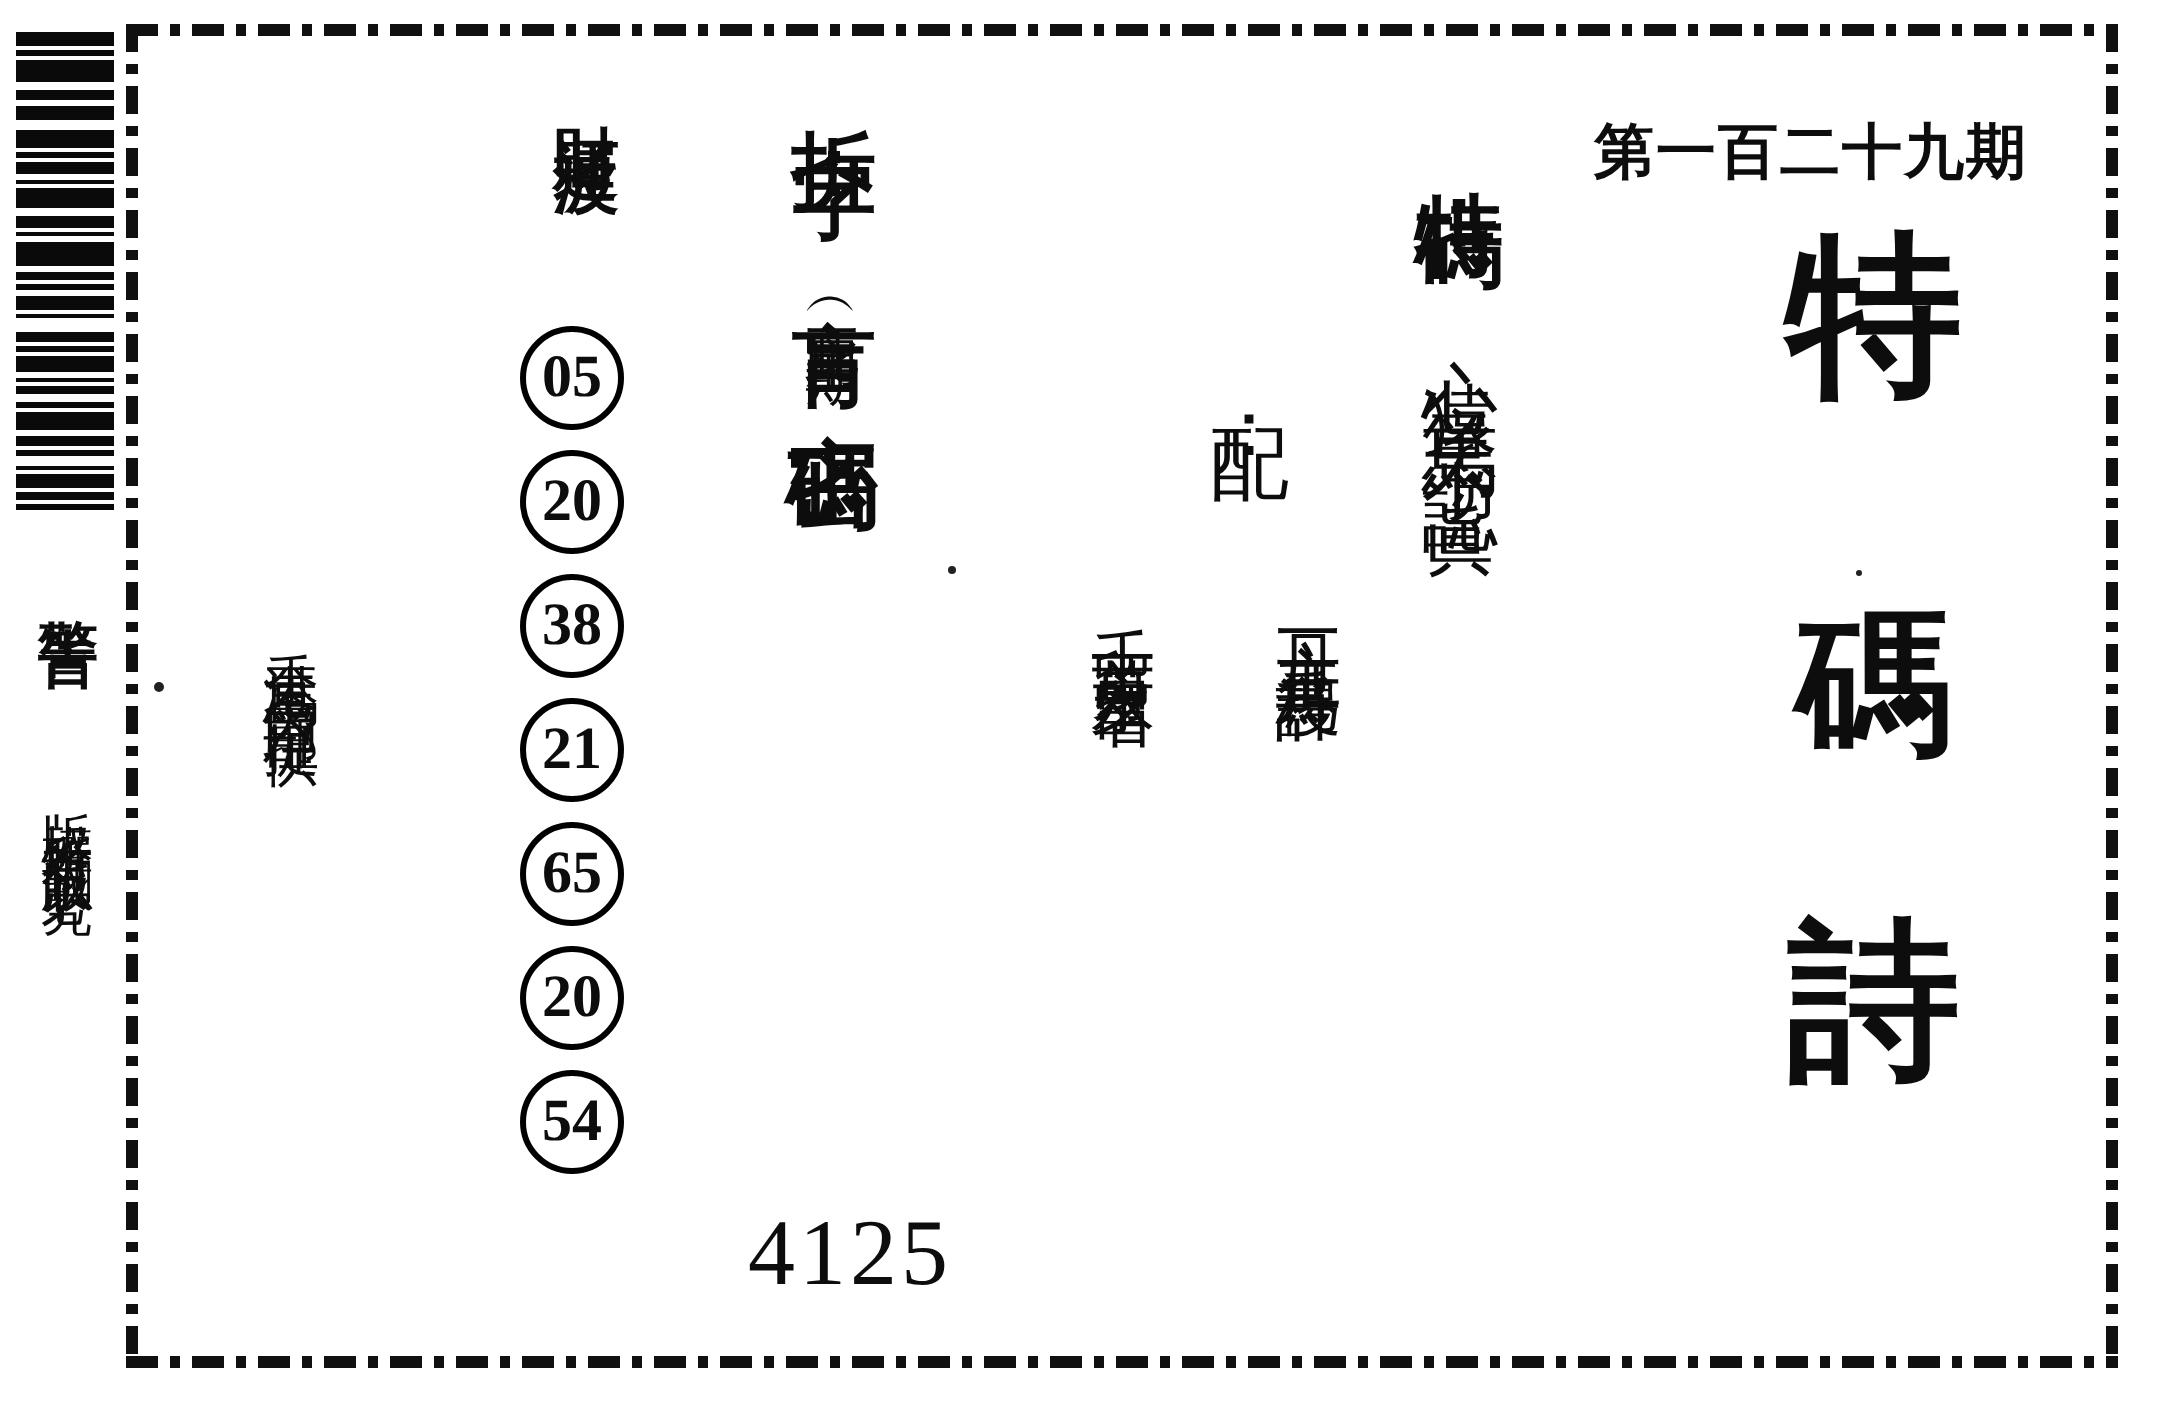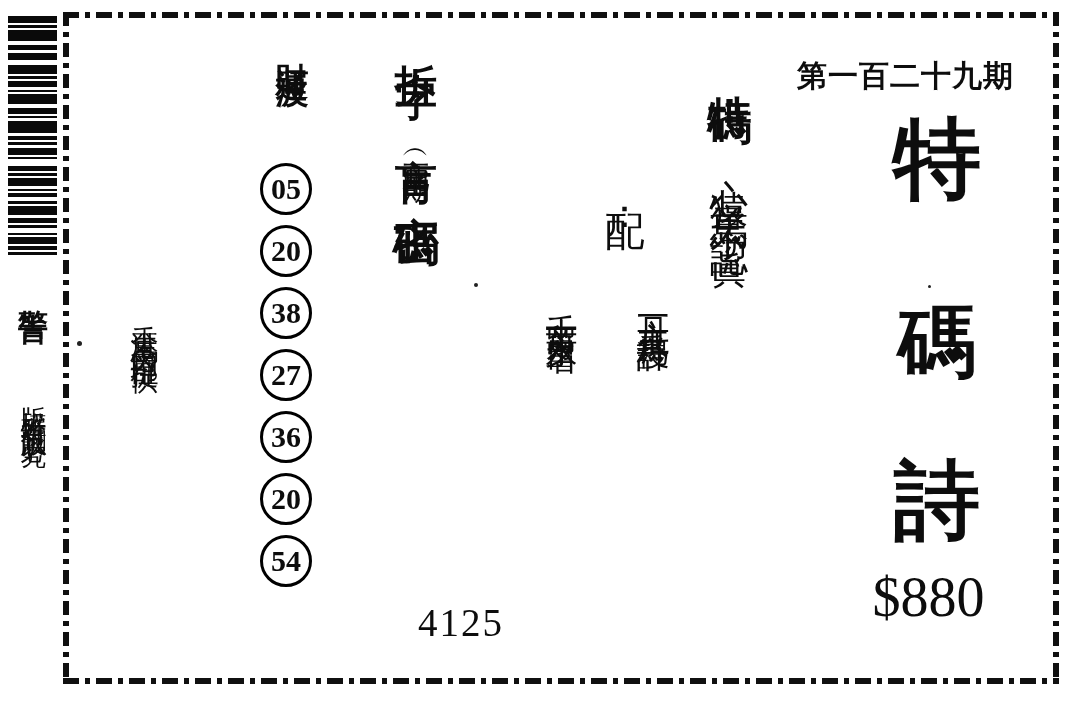--- a/index.html
+++ b/index.html
@@ -36,21 +36,21 @@
     width:46px;height:46px;border:3px solid #000000;border-radius:50%;
     display:flex;align-items:center;justify-content:center;
     font-family:"Liberation Serif","DejaVu Serif",serif;font-size:30px;font-weight:700;
     background:#fff;
   }
   .split-col{position:absolute;left:393px;top:30px;line-height:1;}
   .split-label{font-size:42px;letter-spacing:12px;font-weight:600;}
   .split-char{font-size:42px;font-weight:600;margin-top:12px;}
   .split-note{font-size:27px;letter-spacing:3px;margin-top:12px;}
   .split-code-label{font-size:46px;font-weight:700;letter-spacing:6px;margin-top:14px;}
-  .code-number{position:absolute;left:374px;top:600px;font-size:39px;letter-spacing:2px;margin-left:44px;}
+  .code-number{position:absolute;left:374px;top:600px;font-size:47px;letter-spacing:2px;}
   .pair-label{position:absolute;left:597px;top:182px;font-size:40px;letter-spacing:4px;}
   .pair-line1{position:absolute;left:630px;top:291px;font-size:33px;letter-spacing:4px;}
   .pair-line2{position:absolute;left:540px;top:288px;font-size:32px;letter-spacing:5px;}
   .special-col{position:absolute;left:707px;top:60px;line-height:1;}
   .special-label{font-size:44px;font-weight:700;letter-spacing:8px;}
   .special-phrase{font-size:38px;letter-spacing:12px;margin-top:16px;}
   .issue{position:absolute;left:797px;top:56px;font-size:30px;letter-spacing:1px;white-space:nowrap;font-weight:bold;}
   .title-char{position:absolute;left:882px;width:110px;text-align:center;font-weight:700;line-height:1;}
   .t1{top:116px;font-size:88px;}
   .t2{top:304px;font-size:78px;}
@@ -114,24 +114,24 @@
     <div class="circle">
         <span>05</span>
       </div>
     <div class="circle">
         <span>20</span>
       </div>
     <div class="circle">
         <span>38</span>
       </div>
     <div class="circle">
-        <span>27</span>
+        <span>21</span>
       </div>
     <div class="circle">
-        <span>36</span>
+        <span>65</span>
       </div>
     <div class="circle">
         <span>20</span>
       </div>
     <div class="circle">
         <span>54</span>
       </div>
   </div>
 
   <div class="split-col v">
@@ -148,18 +148,17 @@
 
   <div class="special-col v">
     <span class="special-label">特碼：</span>
     <span class="special-phrase">心猿意馬不認眞</span>
   </div>
 
   <div class="issue">第一百二十九期</div>
   <div class="title-char t1">特</div>
   <div class="title-char t2">碼</div>
   <div class="title-char t3">詩</div>
-  <div class="price">$880</div>
 
   <div class="speck sp1"></div>
   <div class="speck sp2"></div>
   <div class="speck sp3"></div>
 </div>
 
 </body></html>

